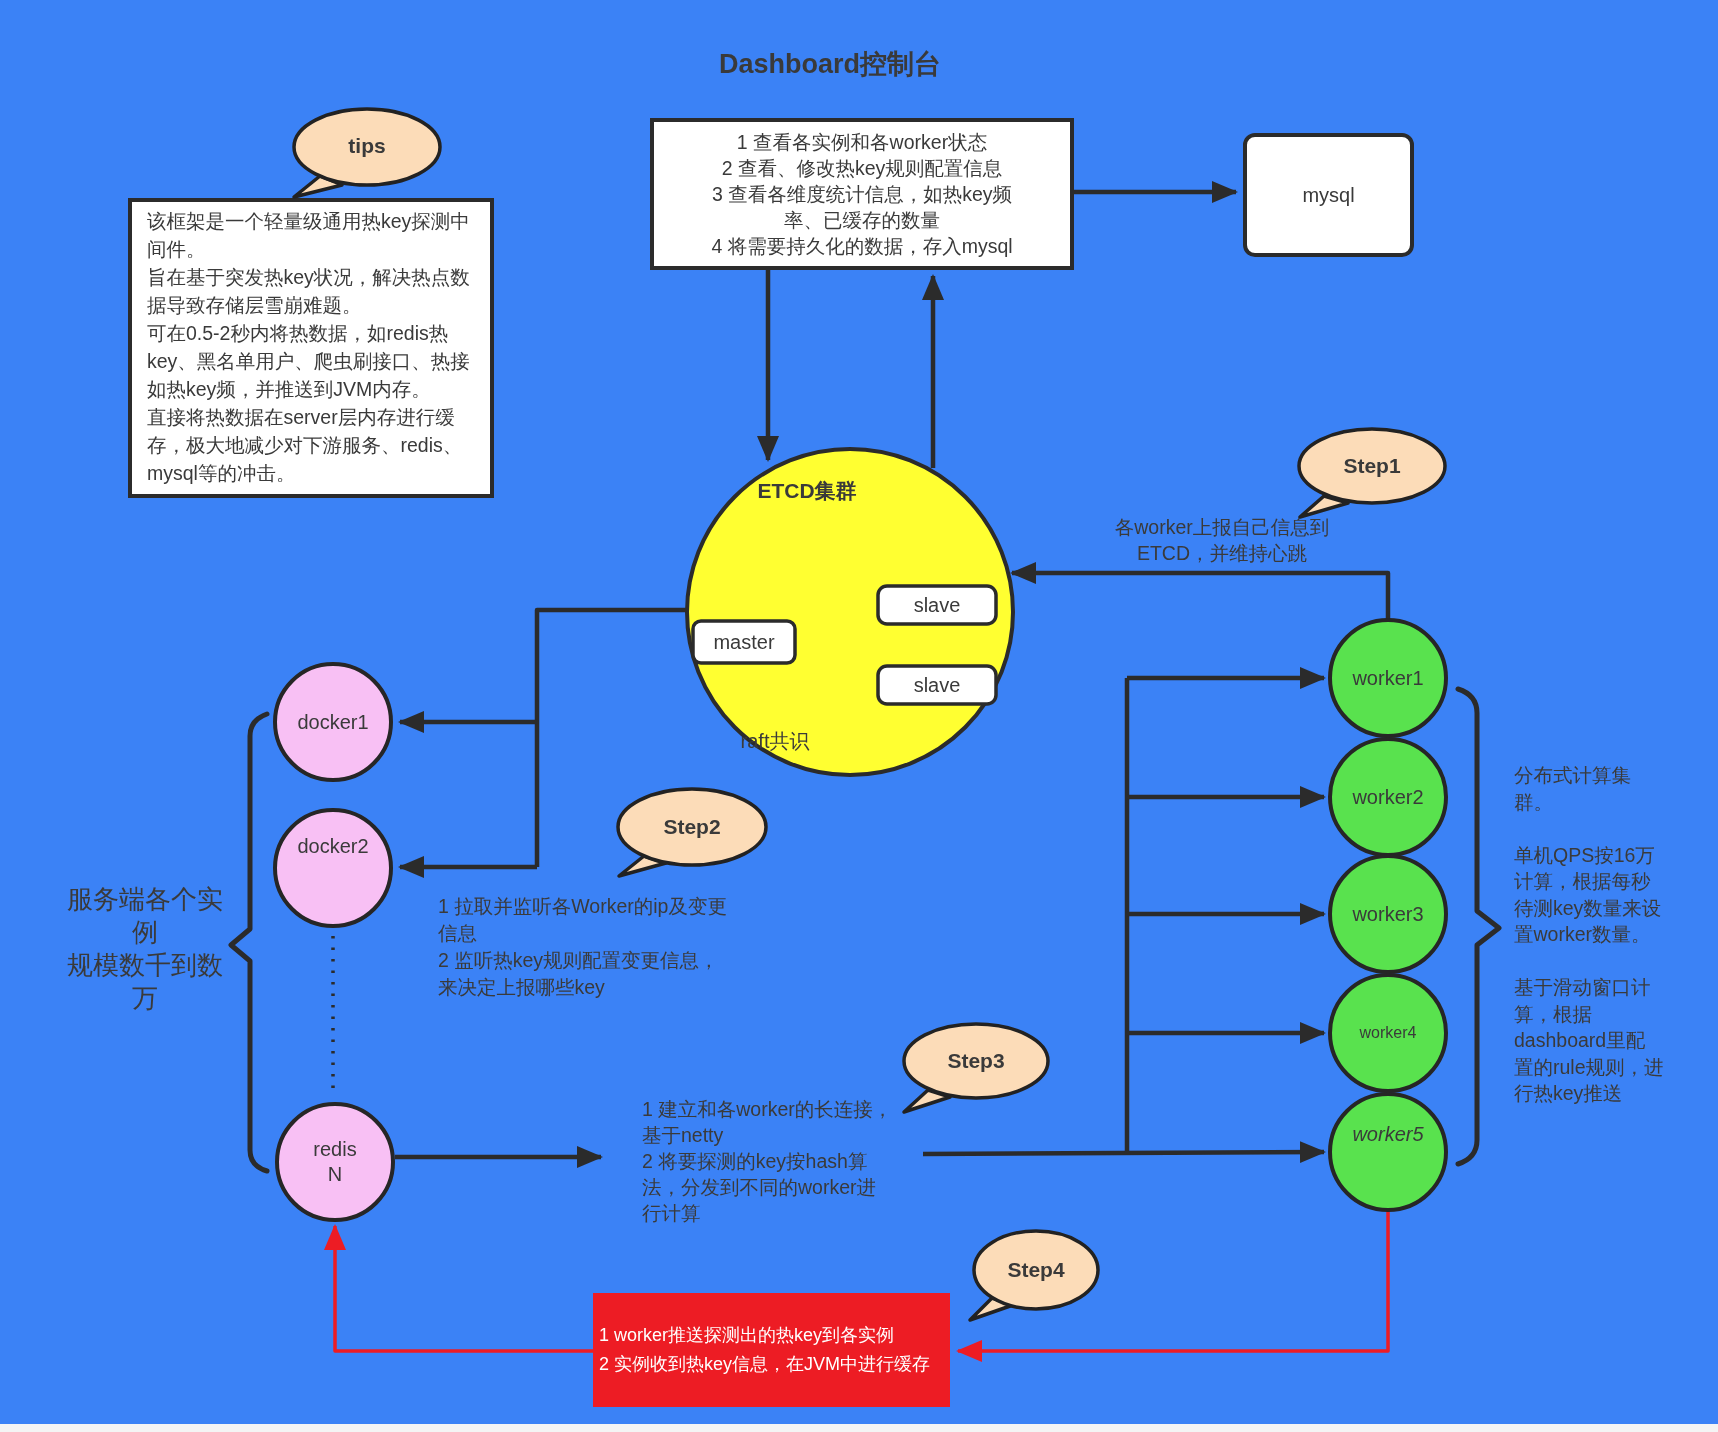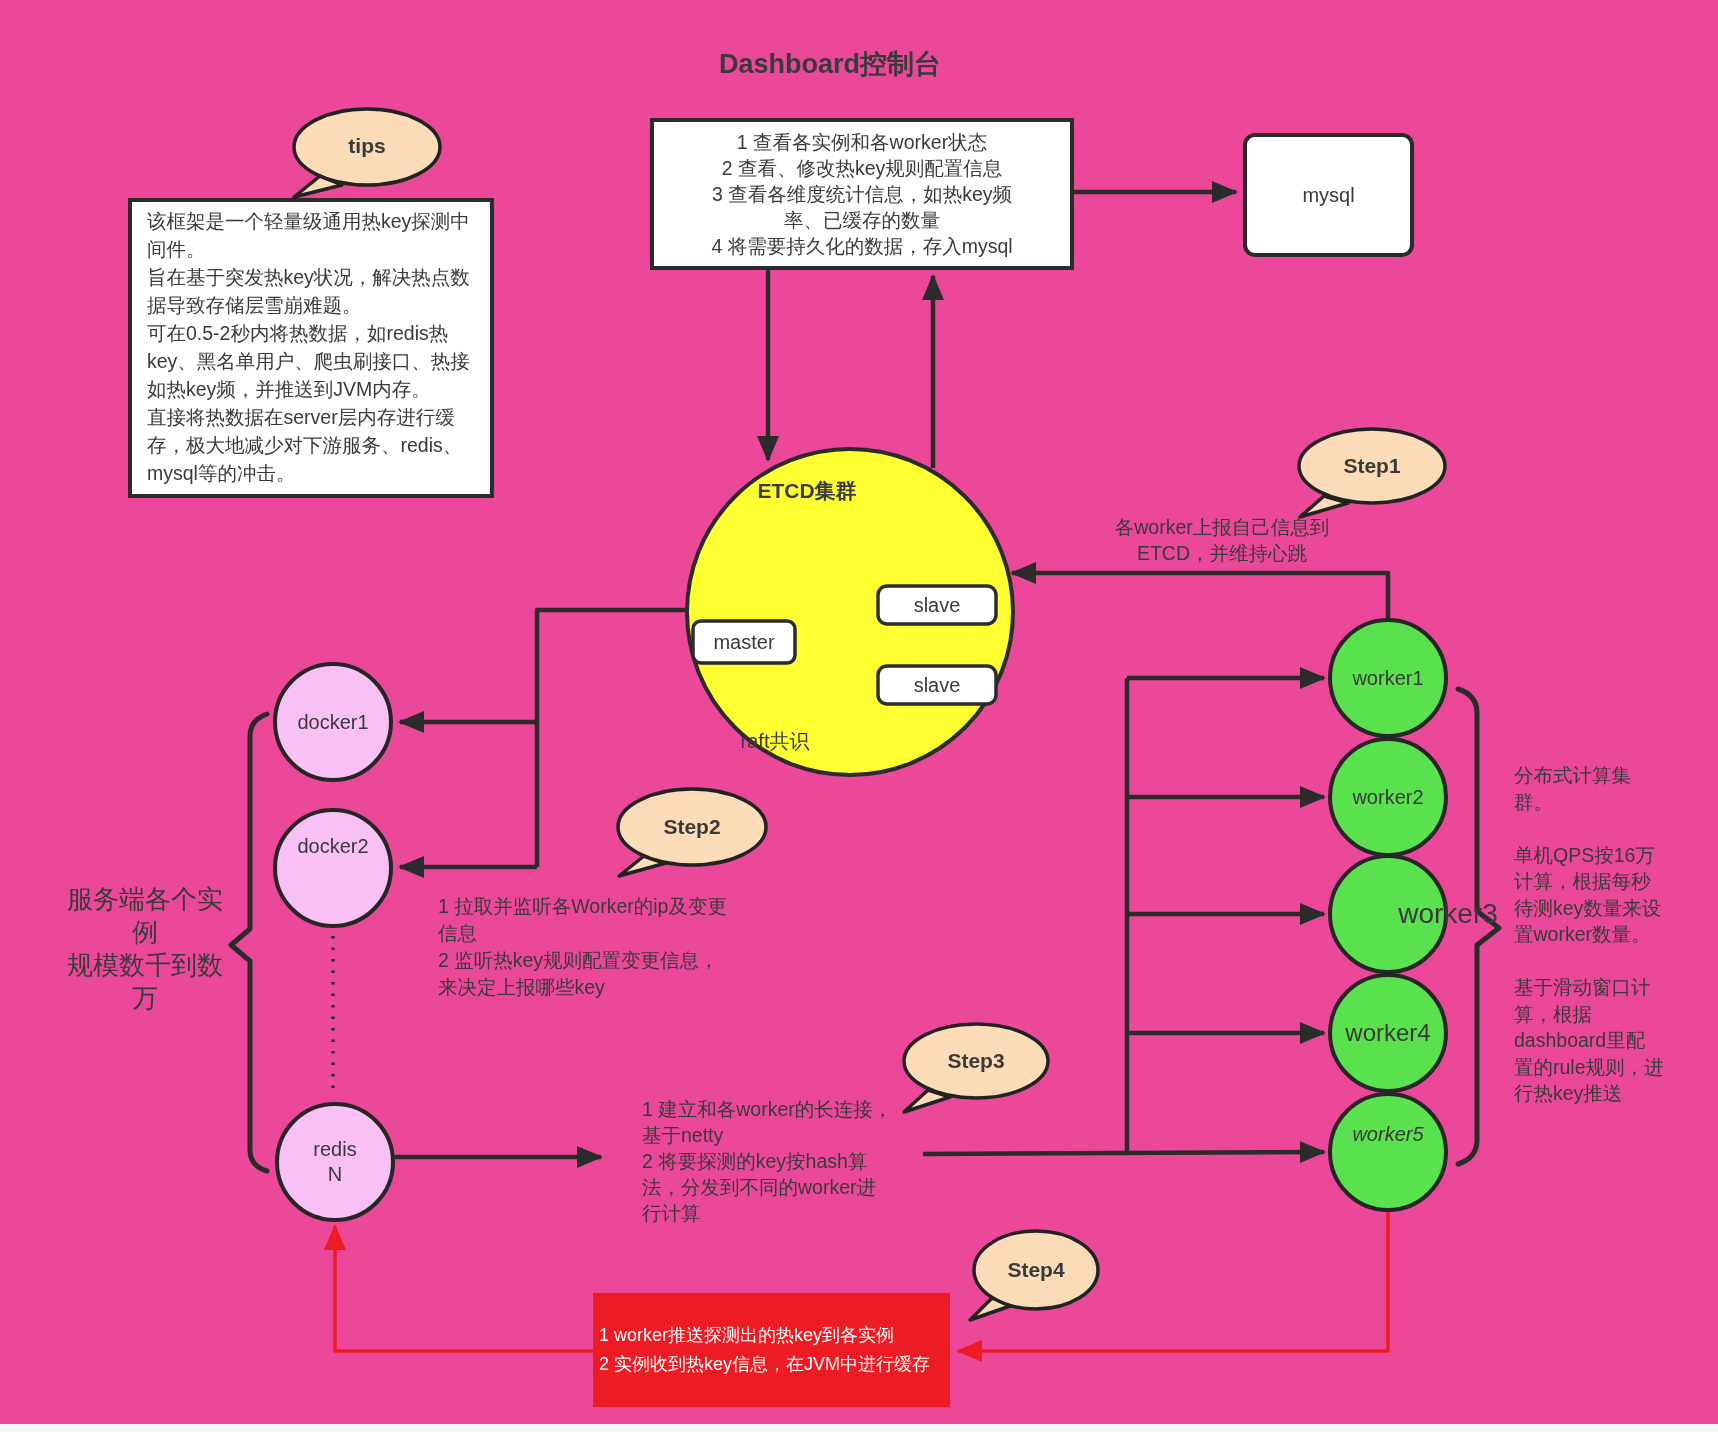--- a/index.html
+++ b/index.html
@@ -1,16 +1,16 @@
 <!DOCTYPE html>
 <html><head>
 <meta charset="utf-8">
 <style>
   html,body{margin:0;padding:0;background:#ffffff;}
-  #canvas{position:relative;width:1718px;height:1432px;background:#ec4899;overflow:hidden;
+  #canvas{position:relative;width:1718px;height:1432px;background:#3b82f6;overflow:hidden;
           font-family:"Liberation Sans",sans-serif;color:#333;}
   #shapes{position:absolute;left:0;top:0;width:1718px;height:1432px;}
   .t{position:absolute;white-space:pre-line;color:#3a3a3a;}
   .center{text-align:center;}
   .flexc{display:flex;align-items:center;justify-content:center;text-align:center;}
   .bold{font-weight:bold;}
   .white{color:#ffffff;}
 </style>
 </head>
 <body>
@@ -159,21 +159,21 @@
 置的rule规则，进
 行热key推送</div>
 
   <div class="t flexc" style="left:275px;top:664px;width:116px;height:116px;font-size:20px;">docker1</div>
   <div class="t flexc" style="left:275px;top:788px;width:116px;height:116px;font-size:20px;">docker2</div>
   <div class="t flexc" style="left:277px;top:1104px;width:116px;height:116px;font-size:20px;line-height:25px;">redis
 N</div>
 
   <div class="t flexc" style="left:1330px;top:620px;width:116px;height:116px;font-size:20px;">worker1</div>
   <div class="t flexc" style="left:1330px;top:739px;width:116px;height:116px;font-size:20px;">worker2</div>
-  <div class="t flexc" style="left:1390px;top:856px;width:116px;height:116px;font-size:28px;">worker3</div>
-  <div class="t flexc" style="left:1330px;top:975px;width:116px;height:116px;font-size:24px;">worker4</div>
+  <div class="t flexc" style="left:1330px;top:856px;width:116px;height:116px;font-size:20px;">worker3</div>
+  <div class="t flexc" style="left:1330px;top:975px;width:116px;height:116px;font-size:16px;">worker4</div>
   <div class="t flexc" style="left:1330px;top:1076px;width:116px;height:116px;font-size:20px;font-style:italic;">worker5</div>
 
   <div class="t white" style="left:599px;top:1293px;width:348px;height:114px;font-size:18px;line-height:29px;display:flex;align-items:center;">1 worker推送探测出的热key到各实例
 2 实例收到热key信息，在JVM中进行缓存</div>
 
   <div style="position:absolute;left:0;bottom:0;width:1718px;height:8px;background:#f4f4f4;"></div>
 </div>
 
 </body></html>

